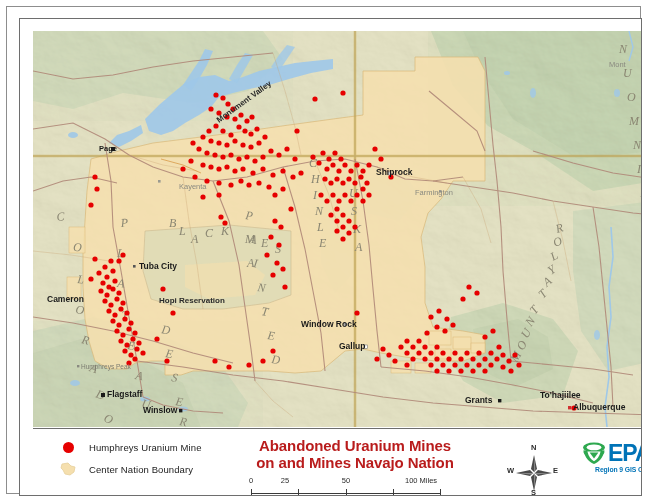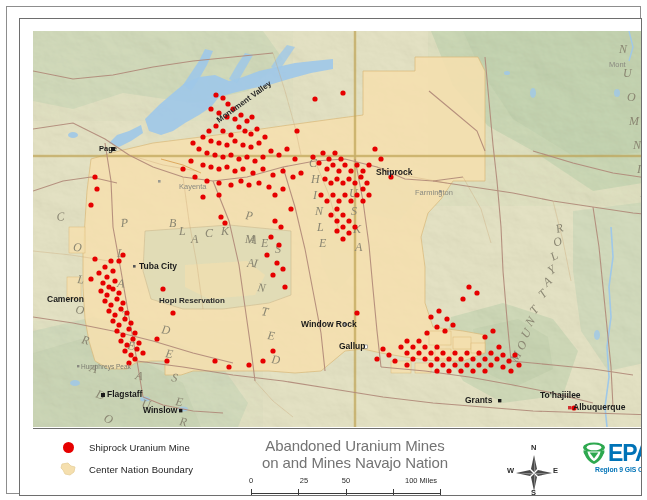--- a/index.html
+++ b/index.html
@@ -24,21 +24,21 @@
          border-top:1px solid #6e6e6e;box-sizing:border-box;}
 
   .legend{position:absolute;left:22px;top:13px;width:200px;}
   .legend-row{display:flex;align-items:center;margin-bottom:9px;}
   .legend-sym{width:26px;display:flex;justify-content:center;align-items:center;}
   .dot-sym{width:11px;height:11px;border-radius:50%;background:#e60000;display:block;}
   .poly-sym{display:block;}
   .legend-label{font-size:9.5px;color:#1c1c1c;margin-left:8px;letter-spacing:.1px;}
 
   .title-block{position:absolute;left:206px;top:8px;width:232px;text-align:center;}
-  .title-line{font-size:15px;font-weight:normal;color:#737373;line-height:17px;letter-spacing:-.1px;}
+  .title-line{font-size:15px;font-weight:bold;color:#b91c1c;line-height:17px;letter-spacing:-.1px;}
 
   .scalebar{position:absolute;left:218px;top:47px;width:212px;}
   .scale-nums{position:relative;height:11px;}
   .scale-nums span{position:absolute;font-size:7.5px;color:#2a2a2a;transform:translateX(-50%);}
   .scale-nums span.endlbl{transform:none;}
   .scale-graphic{position:relative;height:9px;margin-top:2px;}
   .scale-line{position:absolute;left:0;top:4px;width:190px;height:1px;background:#3a3a3a;}
   .scale-tick{position:absolute;top:0;width:1px;height:9px;background:#3a3a3a;}
 
   .compass{position:absolute;left:470px;top:14px;width:62px;height:56px;}
@@ -609,41 +609,41 @@
         </svg>
       </div>
 
       <div id="panel">
 
         <div class="legend">
           <div class="legend-row">
             <span class="legend-sym">
               <span class="dot-sym"></span>
             </span>
-            <span class="legend-label">Shiprock Uranium Mine</span>
+            <span class="legend-label">Humphreys Uranium Mine</span>
           </div>
           <div class="legend-row">
             <span class="legend-sym">
               <svg class="poly-sym" width="18" height="15" viewBox="0 0 18 15">
                 <path d="M3,2 L9,1 L12,4 L16,5 L15,10 L11,13 L6,12 L4,8 L2,6 Z" fill="#f5dfae" stroke="#e6cf9a" stroke-width="0.8"></path>
               </svg>
             </span>
             <span class="legend-label">Center Nation Boundary</span>
           </div>
         </div>
 
         <div class="title-block">
           <div class="title-line">Abandoned Uranium Mines</div>
           <div class="title-line">on and Mines Navajo Nation</div>
         </div>
 
         <div class="scalebar">
           <div class="scale-nums">
             <span style="left:0px;">0</span>
-            <span style="left:53px;">25</span>
+            <span style="left:34px;">25</span>
             <span style="left:95px;text-align:right;">50</span>
             <span class="endlbl" style="left:154px;">100 Miles</span>
           </div>
           <div class="scale-graphic">
             <span class="scale-line"></span>
             <span class="scale-tick" style="left:0px;"></span>
             <span class="scale-tick" style="left:47px;"></span>
             <span class="scale-tick" style="left:95px;"></span>
             <span class="scale-tick" style="left:142px;"></span>
             <span class="scale-tick" style="left:189px;"></span>

